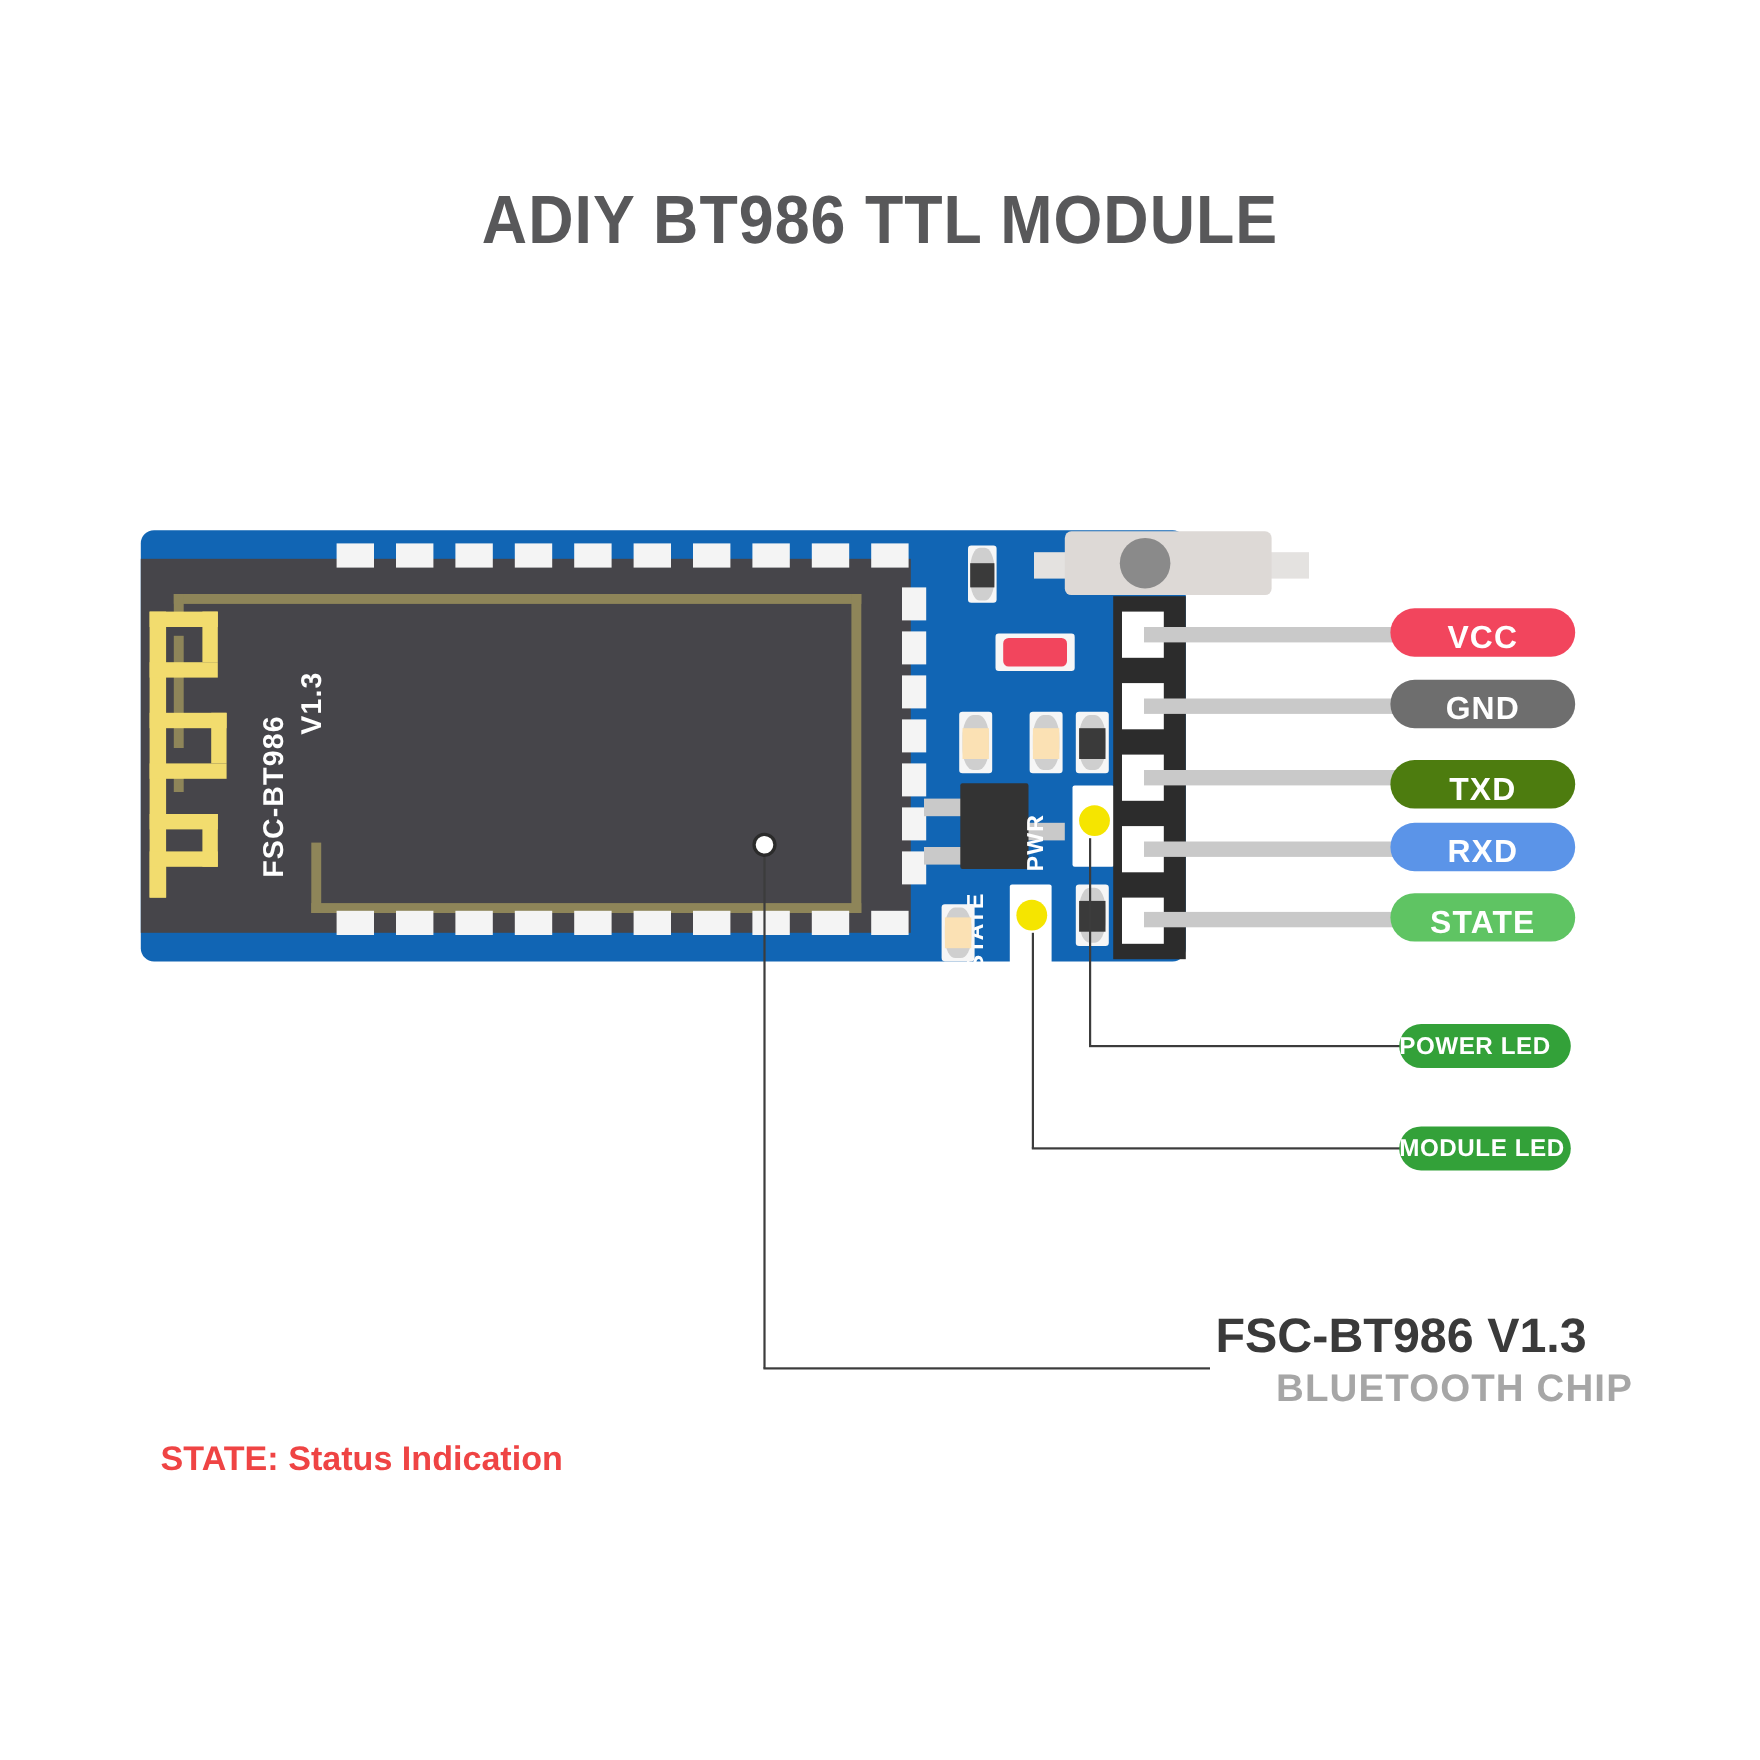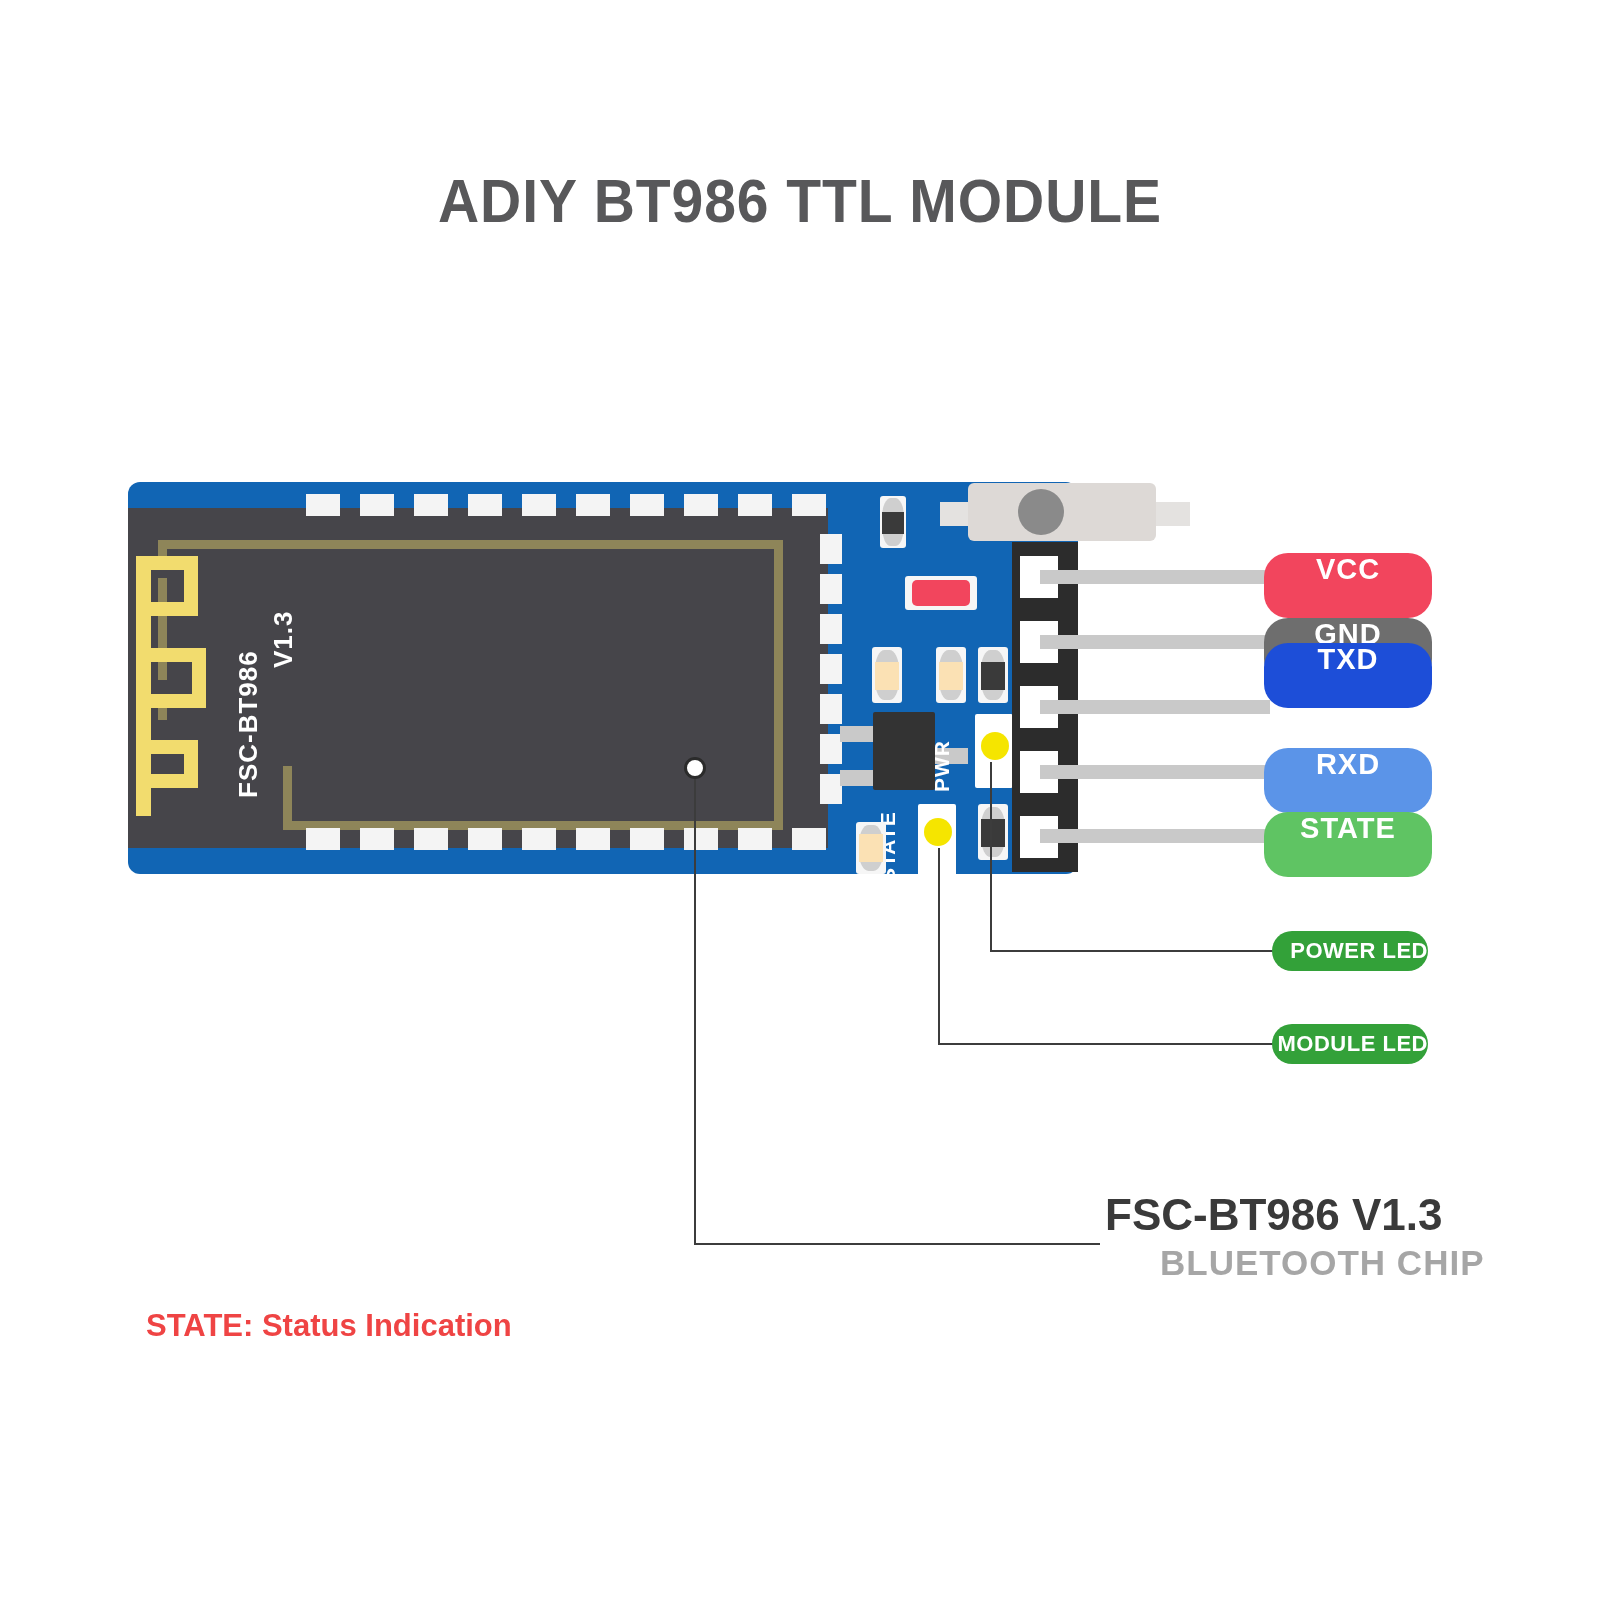--- a/index.html
+++ b/index.html
@@ -119,47 +119,47 @@
   
   #header { position: absolute; left: 884px; top: 60px; width: 66px; height: 330px; background: #2c2c2c; }
   .hdr-slot { position: absolute; background: #ffffff; }
 
   
   .wire { position: absolute; background: #c9c9c9; height: 14px; }
 
   
   .pin {
     position: absolute;
-    height: 65px;
+    height: 44px;
     border-radius: 24px;
     color: #ffffff;
     font-family: "Liberation Sans", sans-serif;
     font-weight: bold;
     font-size: 29px;
     letter-spacing: 1px;
     display: flex;
-    align-items: flex-start;
+    align-items: flex-end;
     justify-content: center;
     white-space: nowrap;
   }
 
   
   .ledlabel {
     position: absolute;
     height: 40px;
     border-radius: 20px;
     background: #33a139;
     color: #ffffff;
     font-family: "Liberation Sans", sans-serif;
     font-weight: bold;
     font-size: 22px;
     letter-spacing: 0.5px;
     display: flex;
     align-items: center;
-    justify-content: flex-end;
+    justify-content: flex-start;
     white-space: nowrap;
   }
 
   
   .cl { position: absolute; background: #3c3c3c; }
 
   
   #chipdot {
     position: absolute;
     left: 684px; top: 757px;
@@ -328,21 +328,21 @@
 <div class="wire" style="left:1040px; top:700px; width:230px;"></div>
 <div class="wire" style="left:1040px; top:765px; width:230px;"></div>
 <div class="wire" style="left:1040px; top:829px; width:230px;"></div>
 
 <div class="pin" style="left: 1264px; top: 553px; width: 168px; background: rgb(242, 69, 93);">
   <span>VCC</span>
 </div>
 <div class="pin" style="left: 1264px; top: 618px; width: 168px; background: rgb(110, 110, 110);">
   <span>GND</span>
 </div>
-<div class="pin" style="left: 1264px; top: 643px; width: 168px; background: #1d4ed8;">
+<div class="pin" style="left: 1264px; top: 691px; width: 168px; background: #4d7c0f;">
   <span>TXD</span>
 </div>
 <div class="pin" style="left: 1264px; top: 748px; width: 168px; background: rgb(91, 148, 232);">
   <span>RXD</span>
 </div>
 <div class="pin" style="left: 1264px; top: 812px; width: 168px; background: rgb(95, 196, 99);">
   <span>STATE</span>
 </div>
 
 <div class="cl" style="left:990px; top:762px;  width:2px;  height:189px;"></div>

